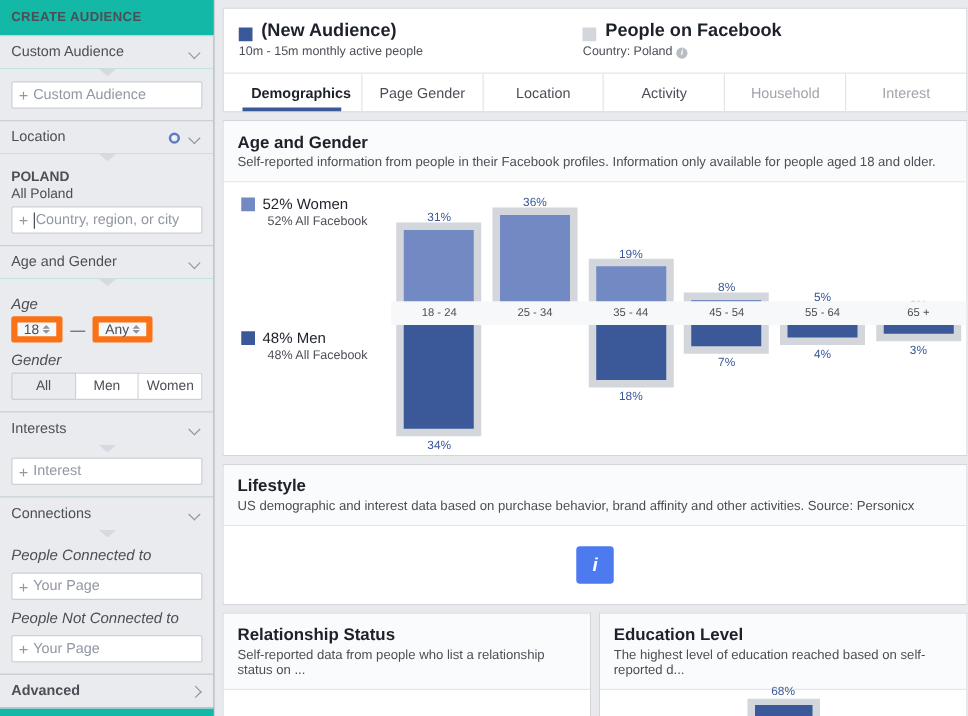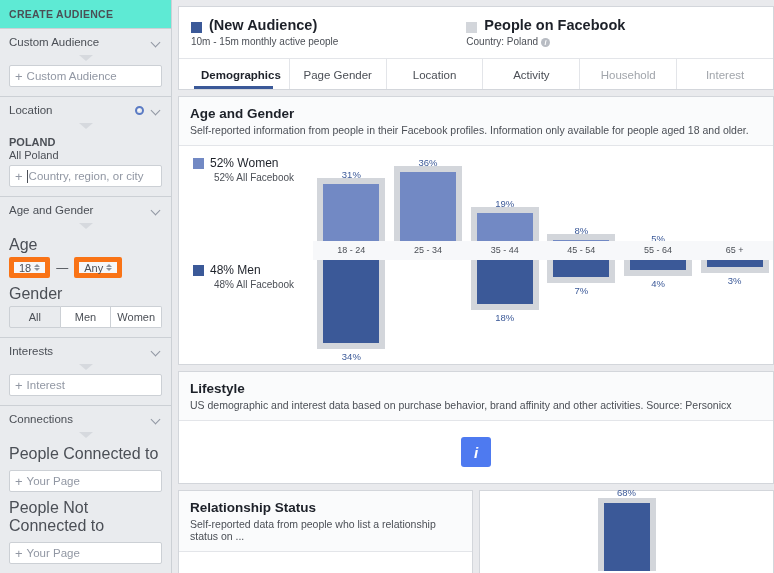--- a/index.html
+++ b/index.html
@@ -9,21 +9,21 @@
     font-family: "Liberation Sans", sans-serif;
     font-size: 11px;
     color: #4b4f56;
     background: #e9eaed;
   }
   .app { display: flex; width: 774px; height: 573px; }
 
   
   .sidebar {
     width: 172px; height: 573px;
-    background: #5eead4;
+    background: #14b8a6;
     border-right: 1px solid #ccd0d5;
     overflow: hidden;
     flex: 0 0 172px;
   }
   .sb-title {
     font-size: 10.5px; font-weight: bold; color: #4b4f56;
     letter-spacing: .3px;
     padding: 8px 9px 8px 9px;
   }
   .sb-sect-head {
@@ -66,21 +66,21 @@
     border: 1px solid #ccd0d5; border-radius: 2px;
     padding: 0 5px; margin-top: 4px;
   }
   .plus {
     color: #9197a3; font-size: 13px; line-height: 1; margin-right: 4px; font-weight: 300;
   }
   .sb-input .ph { color: #9197a3; font-size: 11.5px; }
   .caret { width:1px; height:13px; background:#4b4f56; margin-right:1px; }
   .loc-name { font-size: 11px; font-weight: bold; color:#4b4f56; padding-top:7px; }
   .loc-sub { font-size: 11px; color:#4b4f56; padding-top:1px; }
-  .fld-label { font-size: 16px; color: #4b4f56; padding-top: 7px; padding-bottom: 3px; }
+  .fld-label { font-size: 12px; color: #4b4f56; padding-top: 7px; padding-bottom: 3px; font-style: italic; }
   .age-row { display:flex; align-items:center; gap:6px; }
   .spinner {
     display:flex; align-items:center; justify-content:flex-start; gap:3px;
     min-width: 38px; height: 21px; background:#f6f7f9;
     border:5px solid #f97316; border-radius:2px;
     font-size:11px; color:#4b4f56; padding:0 5px;
   }
   .spin-arrows { display:flex; flex-direction:column; gap:1px; }
   .spin-arrows i {
     display:block; width:0;height:0;
@@ -464,20 +464,24 @@
         </div>
         <div class="mini-chart">
           <div class="mini-cols" id="rel-cols">
               <div class="mini-col"></div>
               <div class="mini-col"></div>
               <div class="mini-col"></div>
             </div>
         </div>
       </div>
       <div class="card">
+        <div class="card-head">
+          <div class="card-title">Education Level</div>
+          <div class="card-desc">The highest level of education reached based on self-reported d...</div>
+        </div>
         <div class="mini-chart">
           <div class="mini-cols" id="edu-cols">
               <div class="mini-col">
                 <div class="mini-barwrap">
                   <div class="mini-label" style="bottom:73px">68%</div>
                   <div class="mini-gbar" style="height:73px">
                     <div class="mini-cbar" style="height:68px;background:#3b5998"></div>
                   </div>
                 </div>
               </div>

